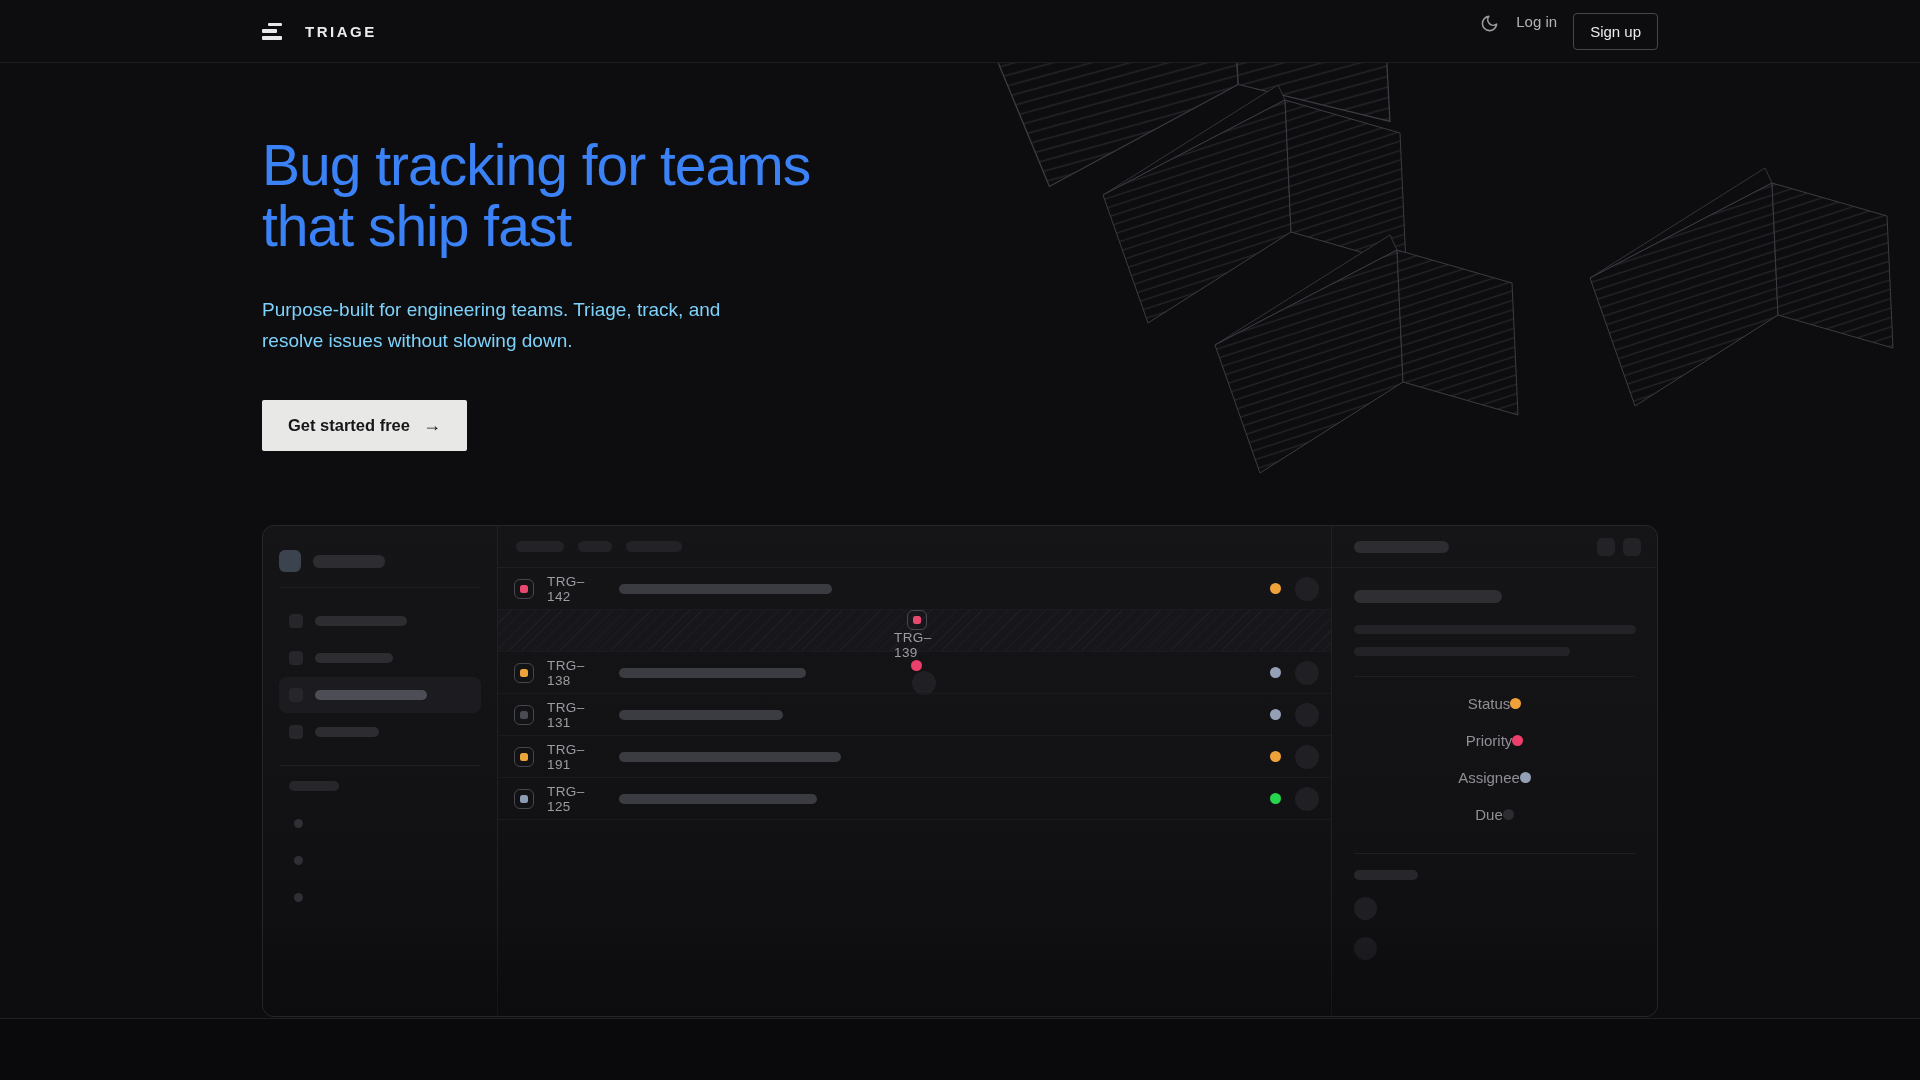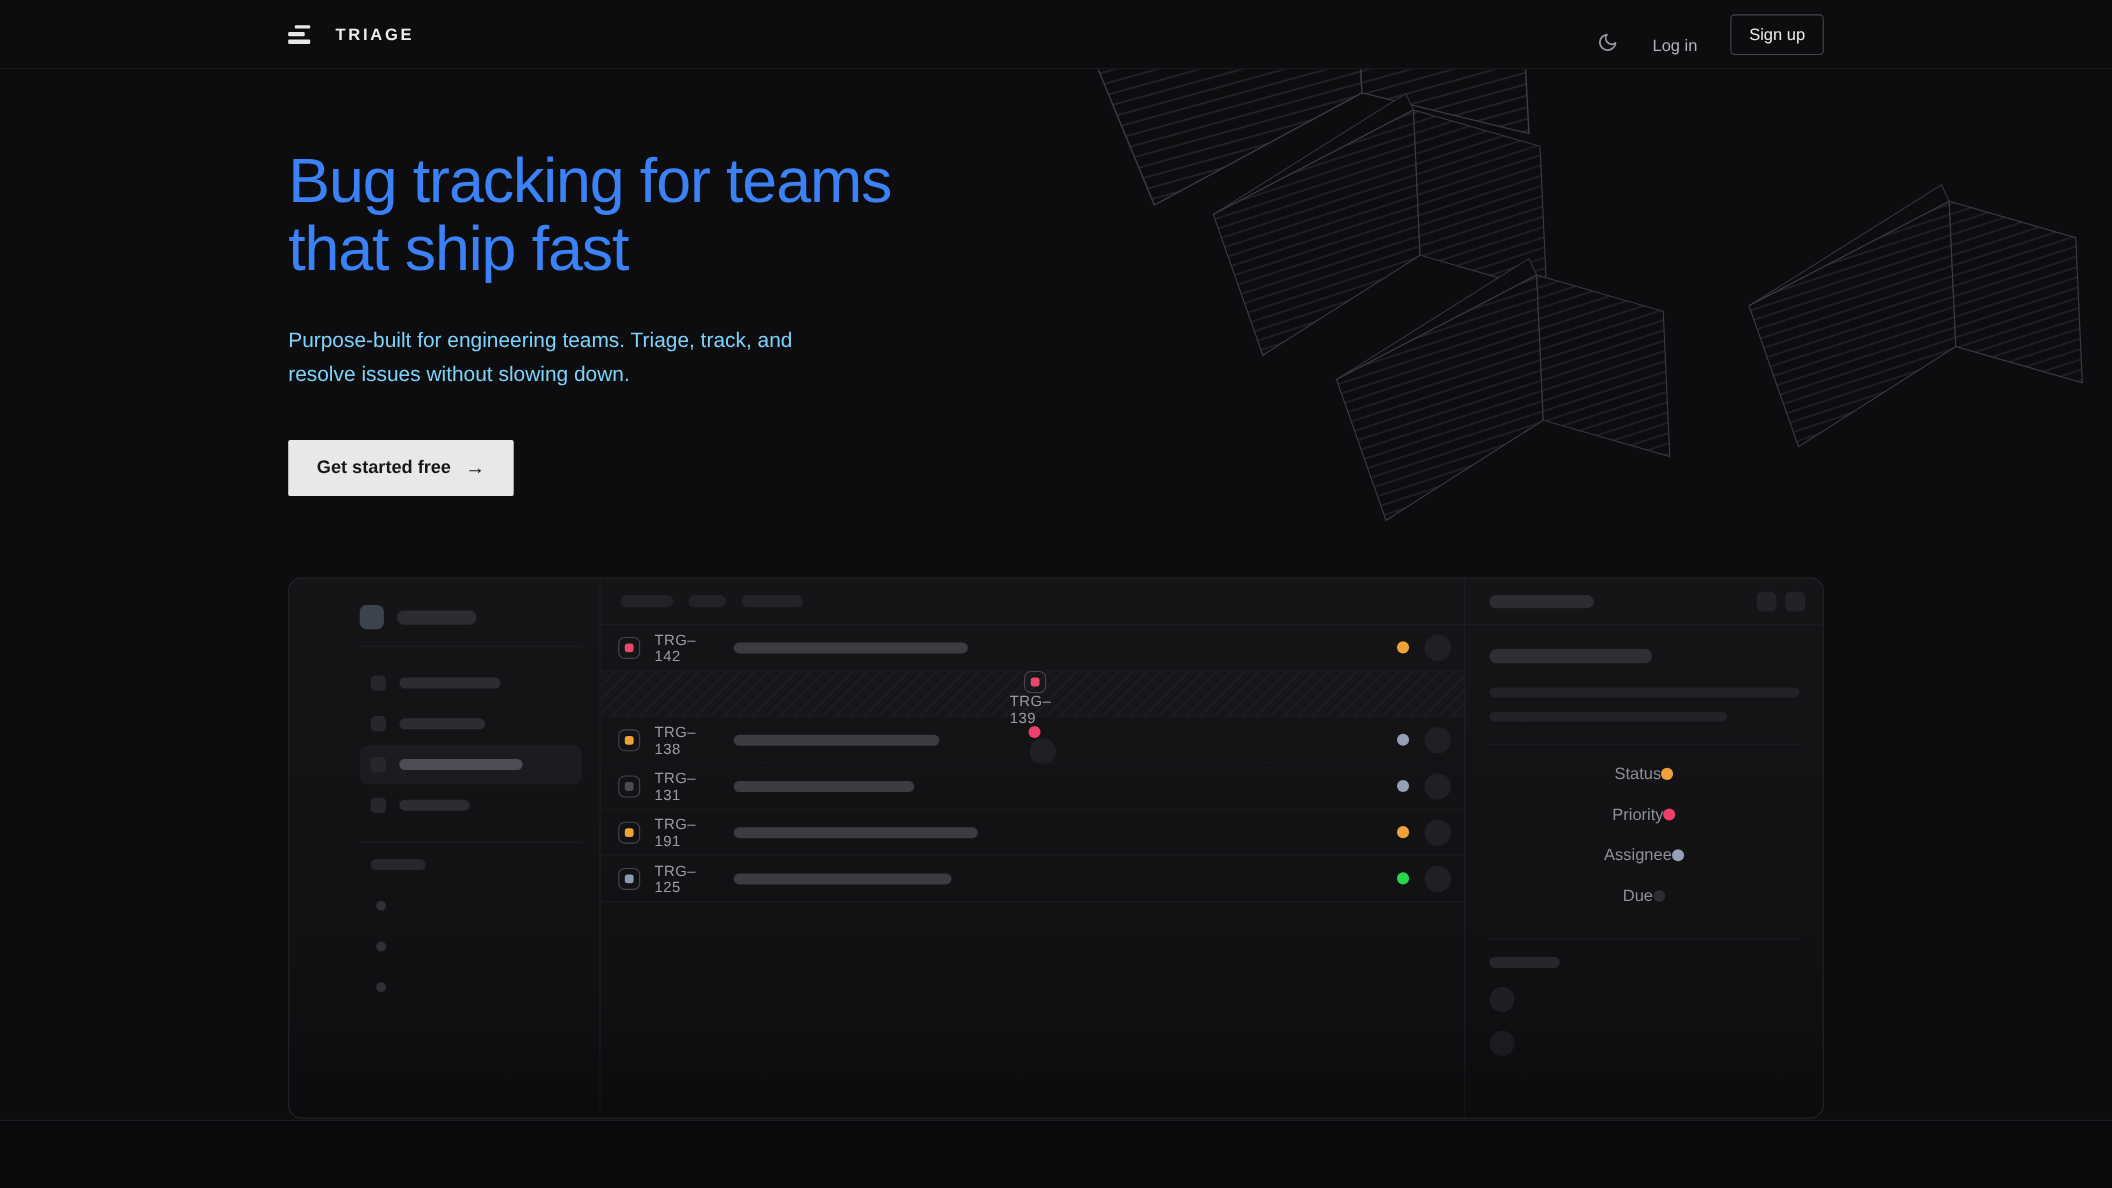--- a/index.html
+++ b/index.html
@@ -15,21 +15,21 @@
   
   .navbar { height:63px; background:#0d0d0f; border-bottom:1px solid #1e1e22; flex:0 0 auto; }
   .navbar .container { height:100%; display:flex; align-items:center; justify-content:space-between; }
   .brand { display:flex; align-items:flex-end; gap:23px; }
   .brand-icon { width:20px; height:17px; display:flex; flex-direction:column; justify-content:space-between; }
   .brand-icon span { height:3.6px; border-radius:1px; background:#e8e8ea; }
   .brand-icon .b1 { width:14px; align-self:flex-end; }
   .brand-icon .b2 { width:15px; align-self:flex-start; }
   .brand-icon .b3 { width:20px; }
   .brand-name { font-size:15px; font-weight:bold; letter-spacing:2.5px; color:#ececee; }
-  .nav-right { display:flex; align-items:flex-end; gap:30px; }
+  .nav-right { display:flex; align-items:flex-start; gap:16px; }
   .moon-btn { width:22px; height:22px; display:flex; align-items:center; justify-content:center; cursor:pointer; }
   .login-link { font-size:15px; color:#b2b2b8; cursor:pointer; }
   .signup-btn {
     font-size:15px; color:#ececee; background:transparent;
     border:1px solid #46464c; border-radius:4px; padding:9px 16px; cursor:pointer;
     font-family:"Liberation Sans", sans-serif;
   }
 
   
   .hero { position:relative; height:956px; background:#0d0d0f; border-bottom:1px solid #1f1f24; overflow:hidden; flex:0 0 auto; }
@@ -44,21 +44,21 @@
     font-size:16.5px; font-weight:bold; cursor:pointer;
     font-family:"Liberation Sans", sans-serif;
   }
   .cta-arrow { font-size:18px; font-weight:normal; }
 
   
   .mockup {
     position:relative; margin-top:74px; width:1396px; height:492px;
     border:1px solid #26262a; border-radius:12px;
     background:linear-gradient(180deg,#151518 0%, #121215 55%, #0e0e11 100%);
-    display:flex; overflow:hidden;padding-left:48px;
+    display:flex; overflow:hidden;
   }
   .mockup::after { content:""; position:absolute; left:0; right:0; bottom:0; height:95px;
     background:linear-gradient(180deg, rgba(13,13,15,0) 0%, rgba(10,10,12,0.55) 100%); pointer-events:none; }
 
   
   .mk-sidebar { width:235px; flex:0 0 auto; border-right:1px solid #202024; padding:24px 16px 0; }
   .ws-row { display:flex; align-items:center; gap:12px; }
   .ws-avatar { width:22px; height:22px; border-radius:6px; background:#3b434e; }
   .pill { border-radius:6px; background:#2c2c31; }
   .ws-pill { width:72px; height:13px; }

